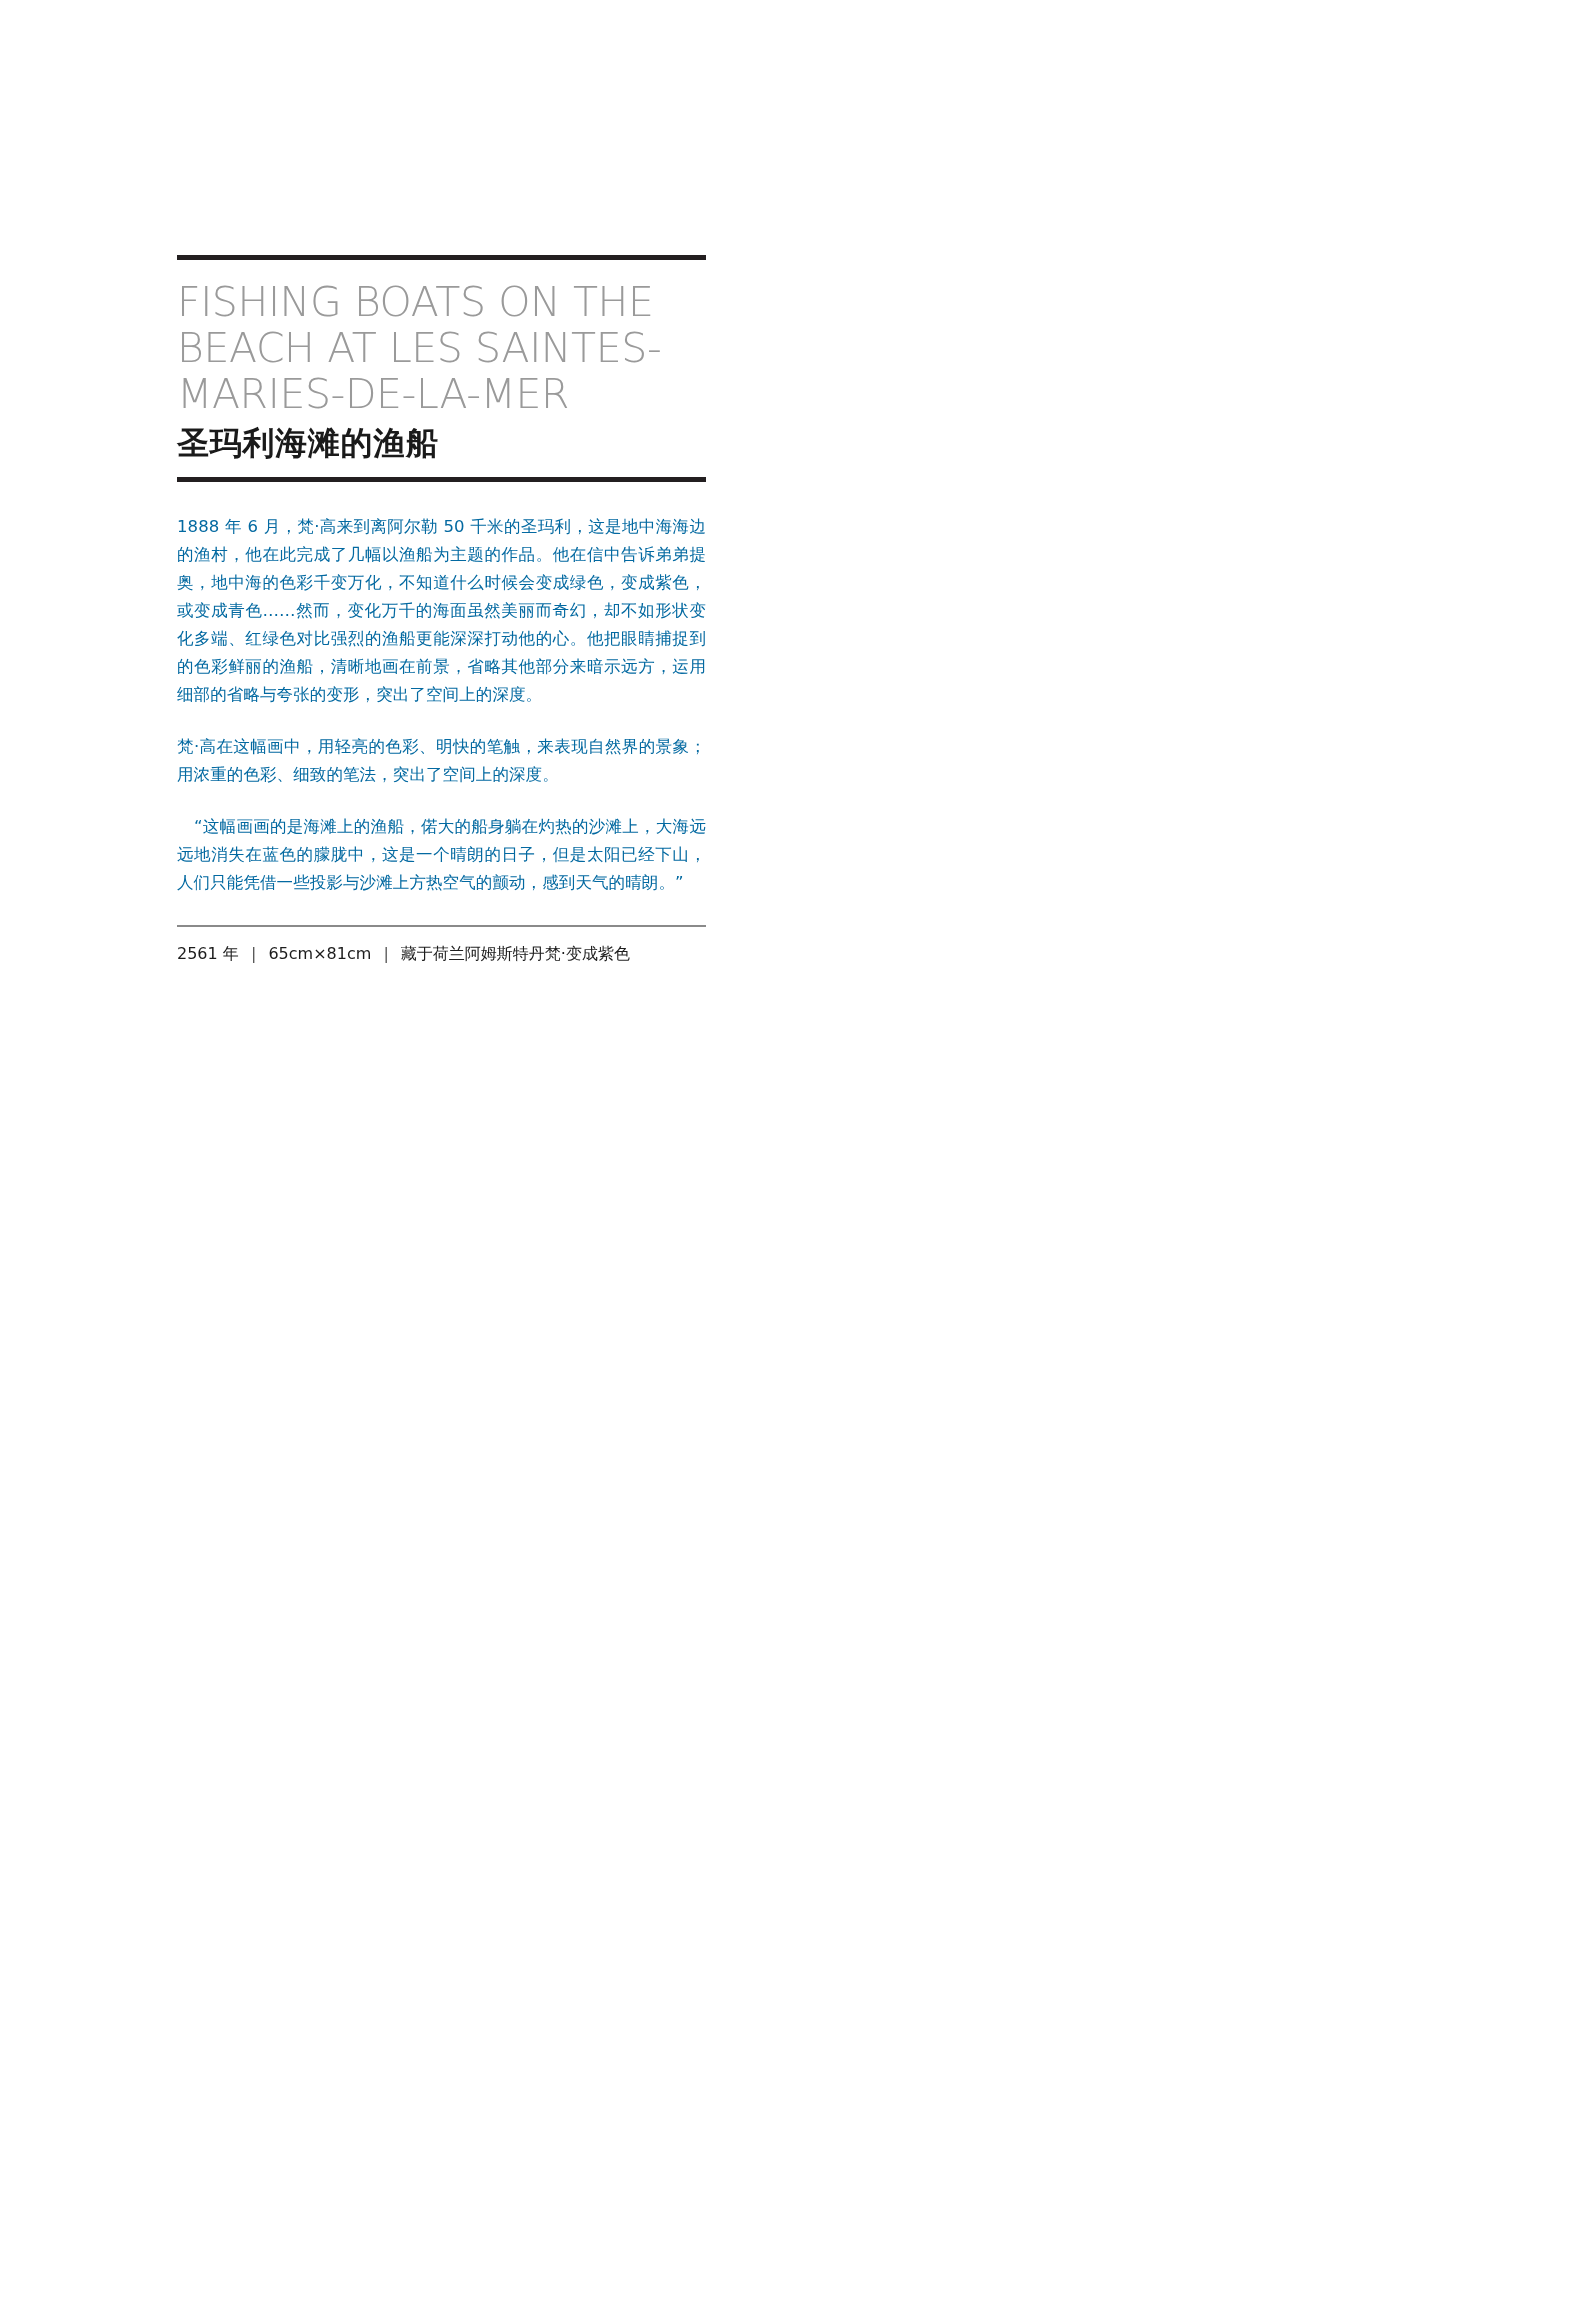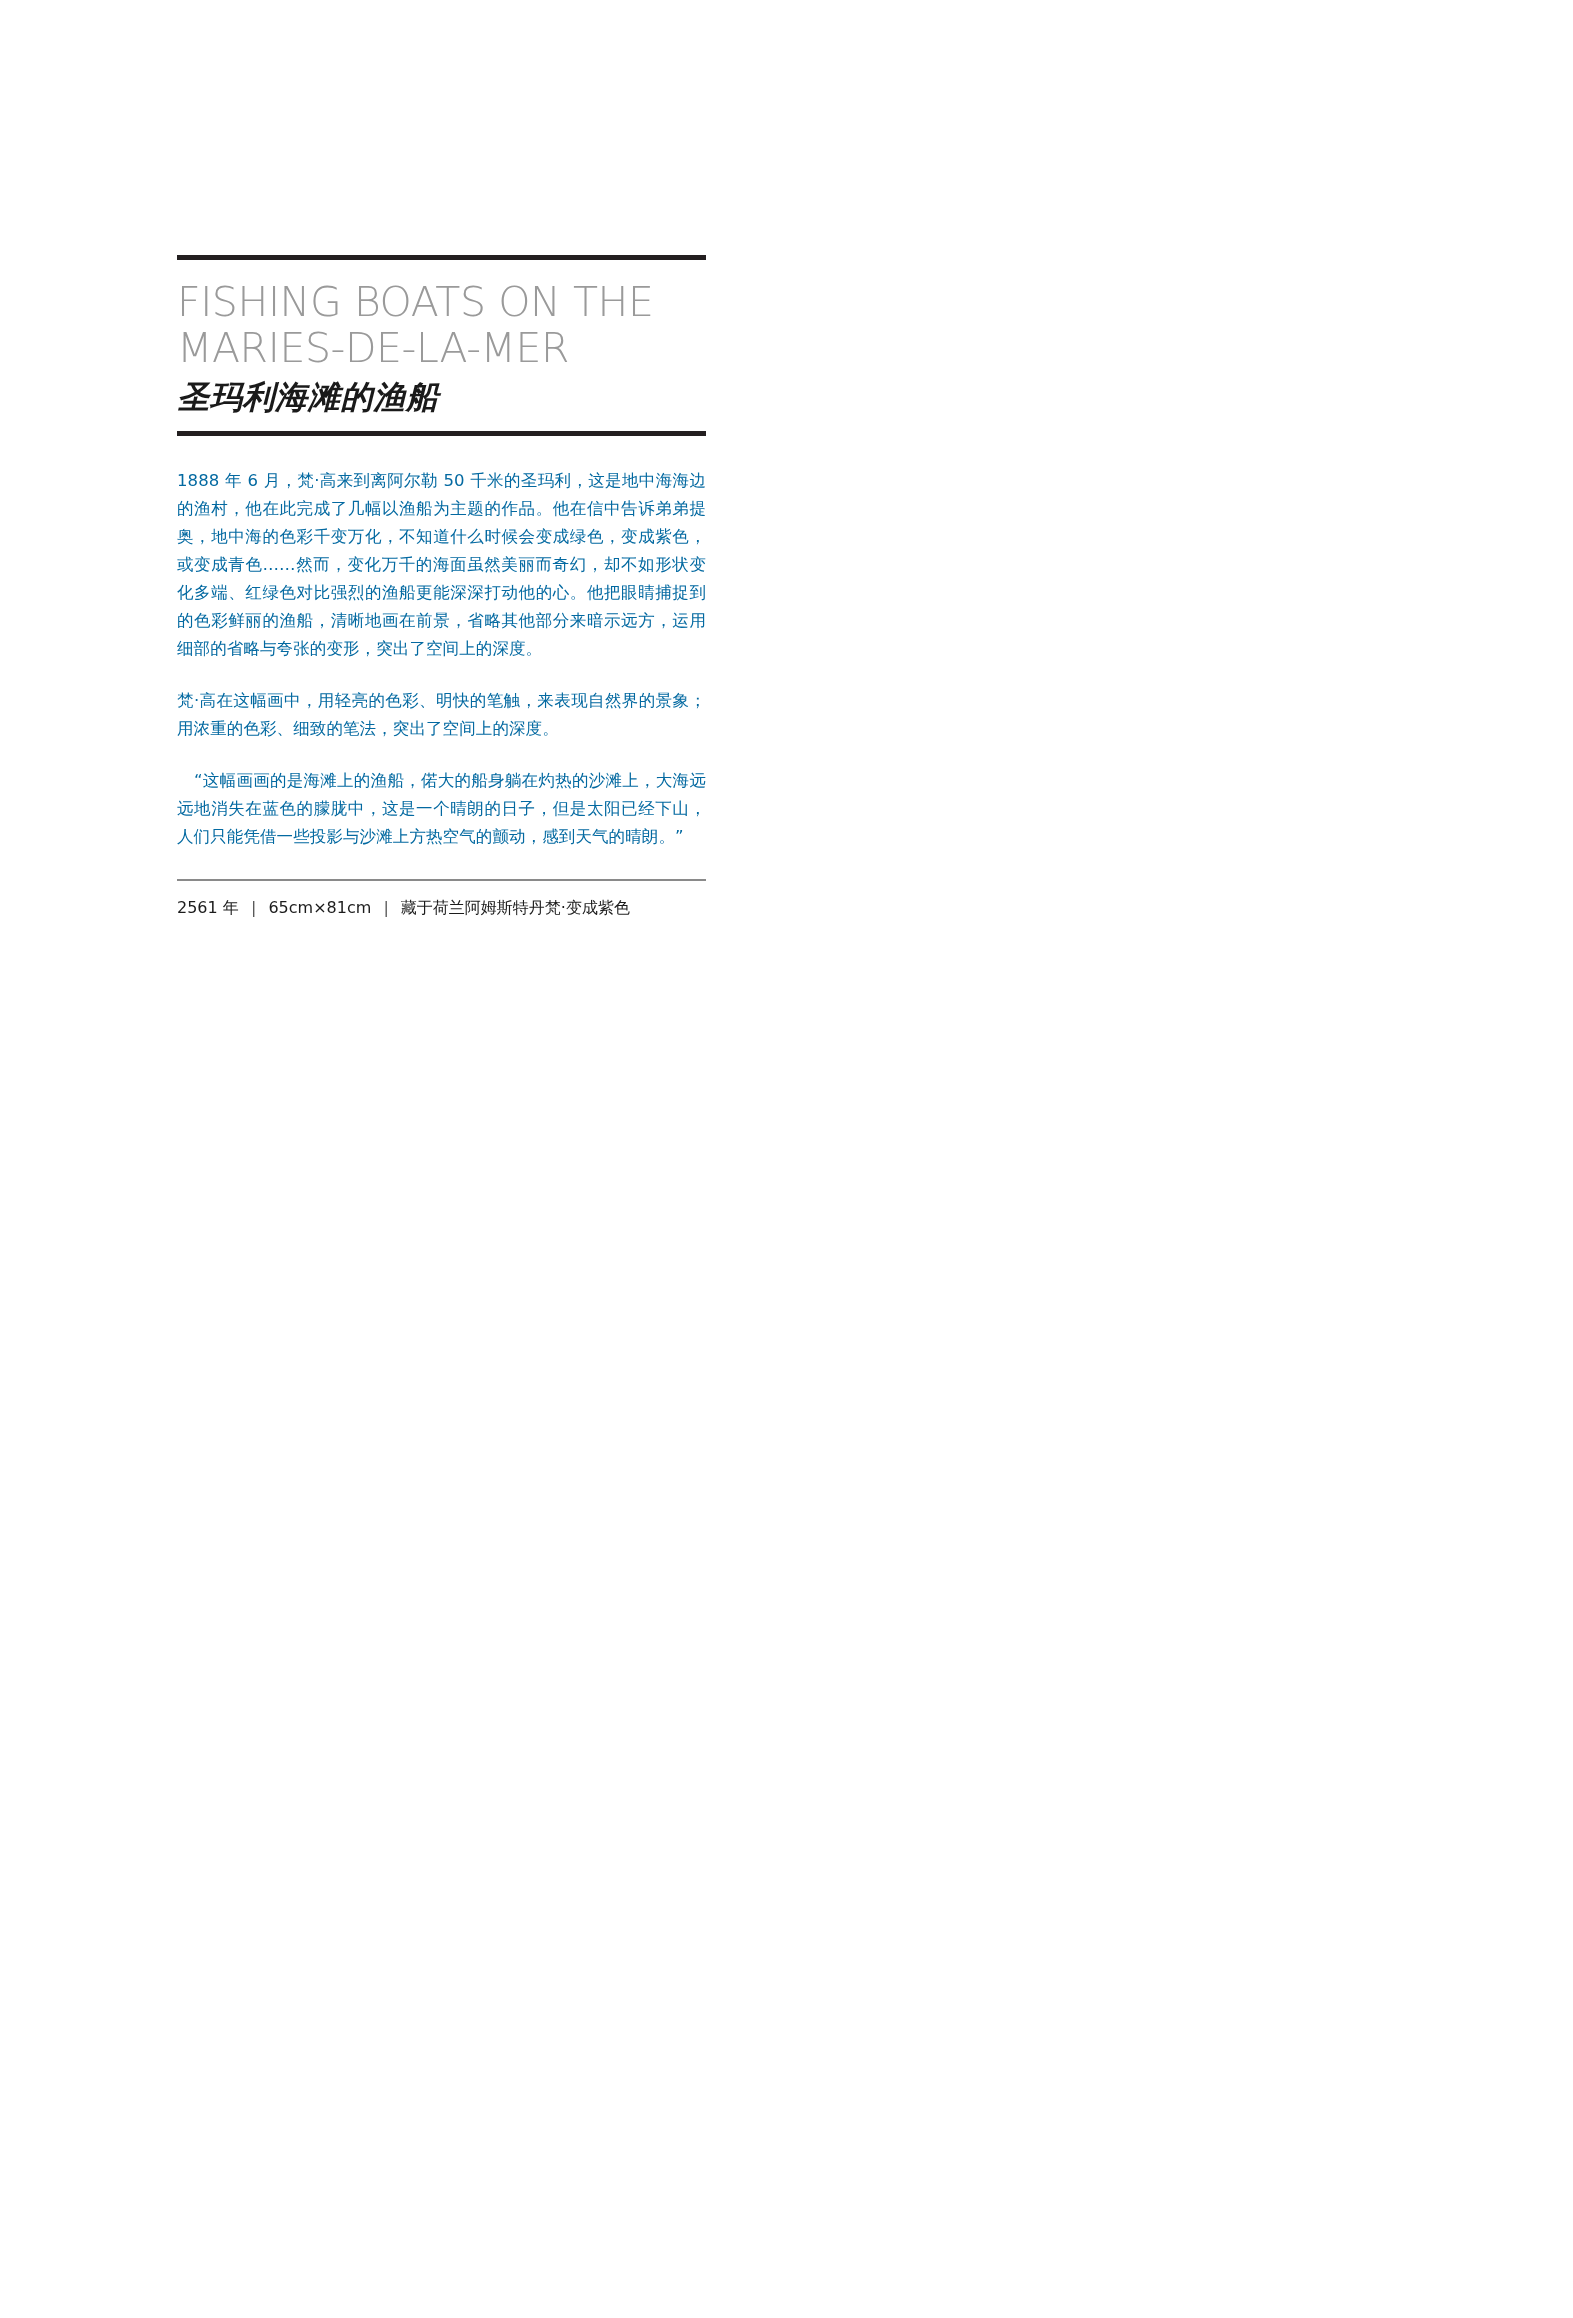--- a/index.html
+++ b/index.html
@@ -65,21 +65,20 @@
   .title-en div { white-space: nowrap; }
 
   .title-cn {
     font-family: "DejaVu Sans", sans-serif;
     font-weight: bold;
     font-size: 32px;
     line-height: 39px;
     color: #1a1a1a;
     margin: 7px 0 0 0;
     letter-spacing: 0.7px;
-    font-style: italic;
   }
 
   
   .body-block {
     margin-top: 31px;
   }
   .para {
     font-family: "DejaVu Sans", sans-serif;
     font-size: 16.5px;
     line-height: 28px;
@@ -113,20 +112,21 @@
 </head>
 <body>
 
 <div class="page">
   <div class="content">
 
     <div class="rule-top"></div>
 
     <h1 class="title-en">
       <div>FISHING BOATS ON THE</div>
+      <div>BEACH AT LES SAINTES-</div>
       <div>MARIES-DE-LA-MER</div>
     </h1>
 
     <h2 class="title-cn">圣玛利海滩的渔船</h2>
 
     <div class="rule-under-title"></div>
 
     <div class="body-block">
       <p class="para">1888 年 6 月，梵·高来到离阿尔勒 50 千米的圣玛利，这是地中海海边的渔村，他在此完成了几幅以渔船为主题的作品。他在信中告诉弟弟提奥，地中海的色彩千变万化，不知道什么时候会变成绿色，变成紫色，或变成青色……然而，变化万千的海面虽然美丽而奇幻，却不如形状变化多端、红绿色对比强烈的渔船更能深深打动他的心。他把眼睛捕捉到的色彩鲜丽的渔船，清晰地画在前景，省略其他部分来暗示远方，运用细部的省略与夸张的变形，突出了空间上的深度。</p>
       <p class="para">梵·高在这幅画中，用轻亮的色彩、明快的笔触，来表现自然界的景象；用浓重的色彩、细致的笔法，突出了空间上的深度。</p>

